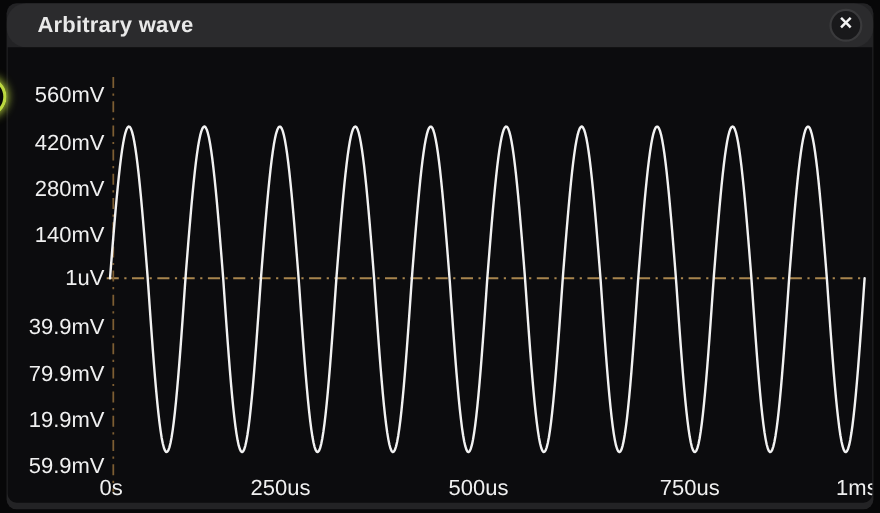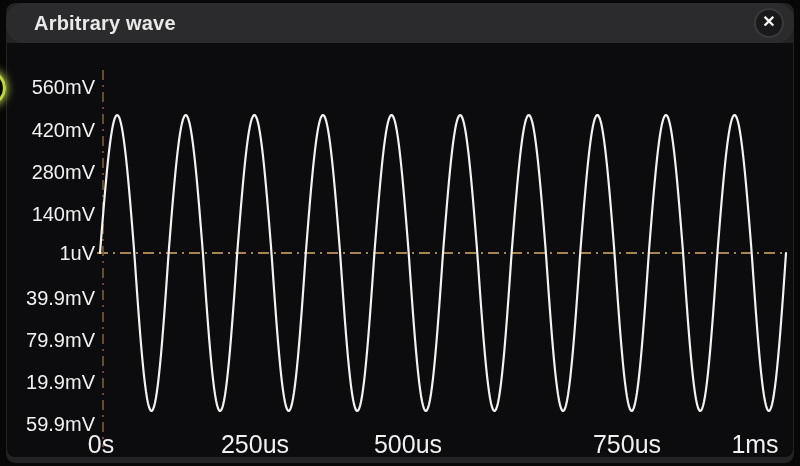--- a/index.html
+++ b/index.html
@@ -39,21 +39,21 @@
     border-radius:0 0 8px 8px;overflow:hidden;
   }
   .chart-svg{position:absolute;left:0;top:0;}
   .ylab{
     position:absolute;right:698px;width:200px;text-align:right;
     font-size:20px;line-height:22px;color:var(--label-text,#f0f0f0);
     white-space:nowrap;
   }
   .xlab{
     position:absolute;top:390px;transform:translateX(-50%);
-    font-size:25px;line-height:22px;color:var(--label-text,#f0f0f0);
+    font-size:20px;line-height:22px;color:var(--label-text,#f0f0f0);
     white-space:nowrap;
   }
   .edge-glow{
     position:absolute;left:-30px;top:70px;width:36px;height:36px;
     border-radius:50%;border:3px solid var(--glow,#bcd83f);
     box-shadow:0 0 9px 1px var(--glow,#bcd83f);
     box-sizing:border-box;z-index:5;
   }
 </style>
 </head>
@@ -83,18 +83,18 @@
     <span class="ylab" style="top:118px">280mV</span>
     <span class="ylab" style="top:160px">140mV</span>
     <span class="ylab" style="top:199px">1uV</span>
     <span class="ylab" style="top:244px">39.9mV</span>
     <span class="ylab" style="top:286px">79.9mV</span>
     <span class="ylab" style="top:328px">19.9mV</span>
     <span class="ylab" style="top:370px">59.9mV</span>
 
     <span class="xlab" style="left:94px">0s</span>
     <span class="xlab" style="left:248px">250us</span>
-    <span class="xlab" style="left:401px">500us</span>
+    <span class="xlab" style="left:428px">500us</span>
     <span class="xlab" style="left:620px">750us</span>
-    <span class="xlab" style="left:748px">1ms</span>
+    <span class="xlab" style="left:772px">1ms</span>
 
   </div>
 </div>
 
 </body></html>

